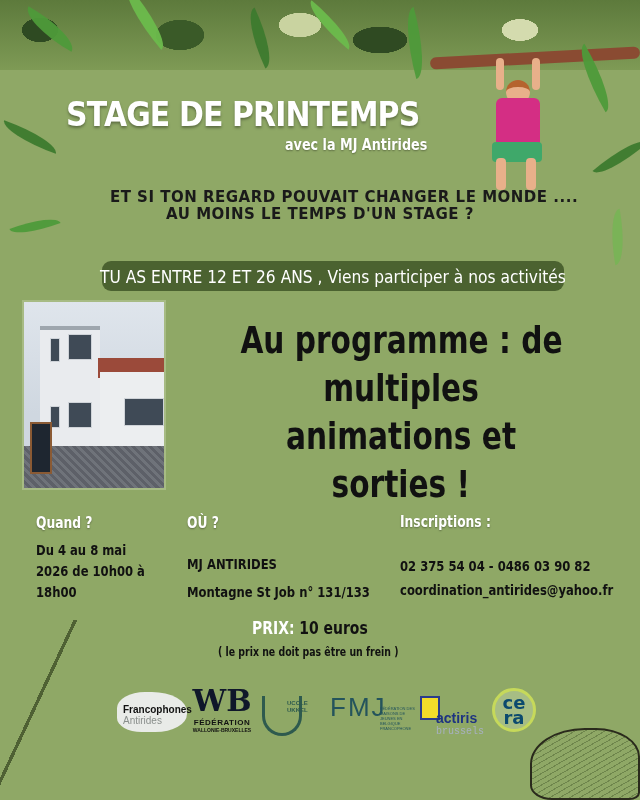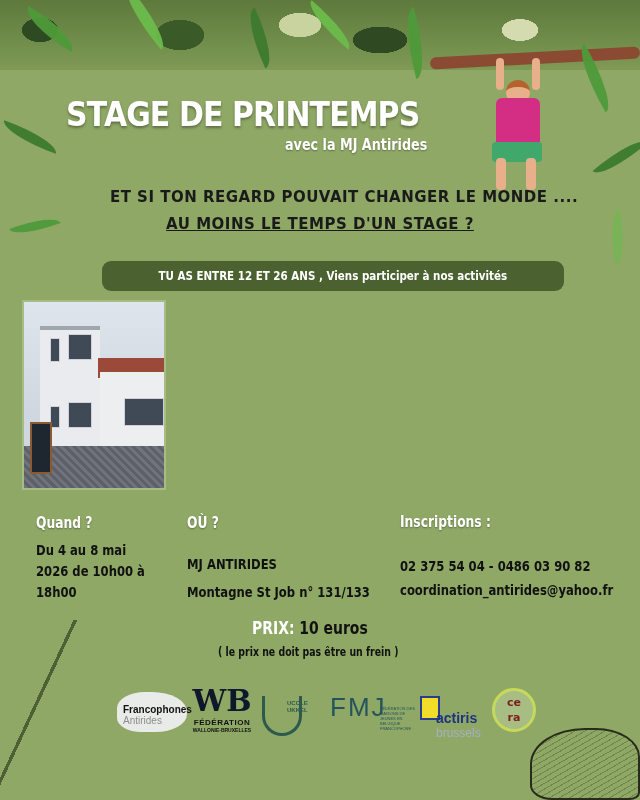--- a/index.html
+++ b/index.html
@@ -29,23 +29,23 @@
   .kid .head { position:absolute; left:18px; top:22px; width:24px; height:24px; background:#e8b08a; border-radius:50%; border-top:7px solid #b5632e; }
   .kid .shirt { position:absolute; left:8px; top:40px; width:44px; height:46px; background:#d42e84; border-radius:6px 6px 2px 2px; }
   .kid .shorts { position:absolute; left:4px; top:84px; width:50px; height:20px; background:#3fa86a; border-radius:4px; }
   .kid .leg { position:absolute; width:10px; height:32px; background:#e8b08a; border-radius:4px; top:100px; }
 
   .title { position:absolute; left:66px; top:94px; font-family:"DejaVu Sans", sans-serif; font-weight:bold; font-size:34px; color:#ffffff; letter-spacing:-1px; text-shadow:0 2px 3px rgba(0,0,0,0.35); transform:scaleX(0.88); transform-origin:left; white-space:nowrap; }
   .subtitle { position:absolute; left:285px; top:136px; font-family:"DejaVu Sans", sans-serif; font-weight:bold; font-size:15px; color:#ffffff; text-shadow:0 1px 2px rgba(0,0,0,0.35); transform:scaleX(0.85); transform-origin:left; white-space:nowrap; }
 
   .tagline { position:absolute; left:0; width:640px; text-align:center; font-family:"DejaVu Sans", sans-serif; font-weight:bold; font-size:15px; color:#1a1a1a; letter-spacing:0.5px; }
   .tagline.l1 { top:188px;margin-left:24px; }
-  .tagline.l2 { top:215px;text-decoration:underline; }
-
-  .pill { position:absolute; left:102px; top:261px; width:462px; height:30px; background:#4b6230; border-radius:9px; color:#ffffff; font-family:"DejaVu Sans", sans-serif; font-weight:bold; font-size:12px; display:flex; align-items:center; justify-content:center; white-space:nowrap; }
+  .tagline.l2 { top:205px; }
+
+  .pill { position:absolute; left:102px; top:261px; width:462px; height:30px; background:#4b6230; border-radius:9px; color:#ffffff; font-family:"DejaVu Sans", sans-serif; font-weight:normal; font-size:18px; display:flex; align-items:center; justify-content:center; white-space:nowrap; }
   .pill span { display:inline-block; transform:scaleX(0.86); }
 
   .photo { position:absolute; left:22px; top:300px; width:144px; height:190px; border:2px solid #a7bb84; overflow:hidden; background:#d9e0ea; }
   .photo .sky { position:absolute; left:0; top:0; width:100%; height:100%; background:linear-gradient(180deg, #dfe5ec 0%, #cfd7e0 60%); }
   .photo .house { position:absolute; left:16px; top:24px; width:60px; height:120px; background:#e9ebee; border-top:4px solid #9ea6ae; }
   .photo .annex { position:absolute; left:76px; top:70px; width:68px; height:74px; background:#eceef0; }
   .photo .roof { position:absolute; left:74px; top:56px; width:72px; height:20px; background:#9b4a3a; }
   .photo .win { position:absolute; background:#3f4a56; border:1px solid #cfd3d8; }
   .photo .ground { position:absolute; left:0; top:144px; width:100%; height:46px; background:repeating-linear-gradient(45deg,#5d6068 0 3px,#6f737a 3px 6px); }
   .photo .board { position:absolute; left:6px; top:120px; width:22px; height:52px; background:#1e2630; border:2px solid #8a5a34; }
@@ -71,23 +71,23 @@
   .logo-wb .t1 { font-size:8px; font-weight:bold; color:#111; letter-spacing:0.5px; font-family:"Liberation Sans", sans-serif; }
   .logo-wb .t2 { font-size:5px; font-weight:bold; color:#111; font-family:"Liberation Sans", sans-serif; }
   .logo-uccle { left:262px; top:16px; width:40px; height:40px; border:3px solid #2e5a4e; border-top:none; border-radius:0 0 20px 20px; }
   .logo-uccle .t { position:absolute; left:22px; top:4px; font-size:6px; font-weight:bold; color:#2e5a4e; line-height:7px; font-family:"Liberation Sans", sans-serif; }
   .logo-fmj { left:330px; top:12px; width:90px; height:50px; }
   .logo-fmj .mark { font-family:"Liberation Sans", sans-serif; font-size:26px; color:#24545c; letter-spacing:2px; }
   .logo-fmj .sub { position:absolute; left:50px; top:14px; font-size:4px; color:#24545c; line-height:5px; width:40px; font-family:"Liberation Sans", sans-serif; }
   .logo-actiris { left:420px; top:16px; width:82px; height:46px; }
   .logo-actiris .sq { position:absolute; left:0; top:0; width:20px; height:24px; background:#f2dc2a; border:2px solid #2a3c8c; }
   .logo-actiris .t1 { position:absolute; left:16px; top:14px; font-size:14px; font-weight:bold; color:#1e3380; font-family:"Liberation Sans", sans-serif; }
-  .logo-actiris .t2 { position:absolute; left:16px; top:30px; font-size:12px; color:#a7b0c0; font-family:Liberation Sans, sans-serif; }
+  .logo-actiris .t2 { position:absolute; left:16px; top:30px; font-size:10px; color:#a7b0c0; font-family:Liberation Mono, monospace; }
   .logo-cera { left:492px; top:8px; width:44px; height:44px; border-radius:50%; border:3px solid #c6d95a; background:#a7bd84; text-align:center; }
-  .logo-cera .t { font-size:11px; font-weight:bold; color:#7f1d1d; line-height:15px; padding-top:4px; font-family:"DejaVu Sans", sans-serif; }
+  .logo-cera .t { font-size:18px; font-weight:bold; color:#0c4a6e; line-height:15px; padding-top:4px; font-family:"DejaVu Sans", sans-serif; }
 
   .sketch-left { position:absolute; left:0; top:620px; width:100px; height:180px;
     background: linear-gradient(115deg, transparent 0 40%, #33421e 40% 42%, transparent 42%); opacity:0.7; }
   .rock { position:absolute; left:530px; top:728px; width:110px; height:72px; border:2px solid #2a2a1c; border-radius:50% 40% 10% 20%; background:repeating-linear-gradient(-30deg, #8fa866 0 4px, #6e854c 4px 5px); }
 </style>
 </head>
 <body>
 
 <div class="poster">
 
@@ -131,20 +131,25 @@
     <div class="annex"></div>
     <div class="win" style="left:26px;top:36px;width:10px;height:24px;"></div>
     <div class="win" style="left:44px;top:32px;width:24px;height:26px;"></div>
     <div class="win" style="left:44px;top:100px;width:24px;height:26px;"></div>
     <div class="win" style="left:26px;top:104px;width:10px;height:22px;"></div>
     <div class="win" style="left:100px;top:96px;width:40px;height:28px;"></div>
     <div class="ground"></div>
     <div class="board"></div>
   </div>
 
+  <div class="program">
+    <span>Au programme : de</span><br>
+    <span>multiples animations et</span><br>
+    <span>sorties !</span>
+  </div>
 
   <div class="label-white" style="left:36px;top:514px;">Quand ?</div>
   <div class="info" style="left:36px;top:540px;">
     <div>Du 4 au 8 mai</div>
     <div>2026 de 10h00 à</div>
     <div>18h00</div>
   </div>
 
   <div class="label-white" style="left:187px;top:514px;">OÙ ?</div>
   <div class="info" style="left:187px;top:550px;line-height:28px;">

